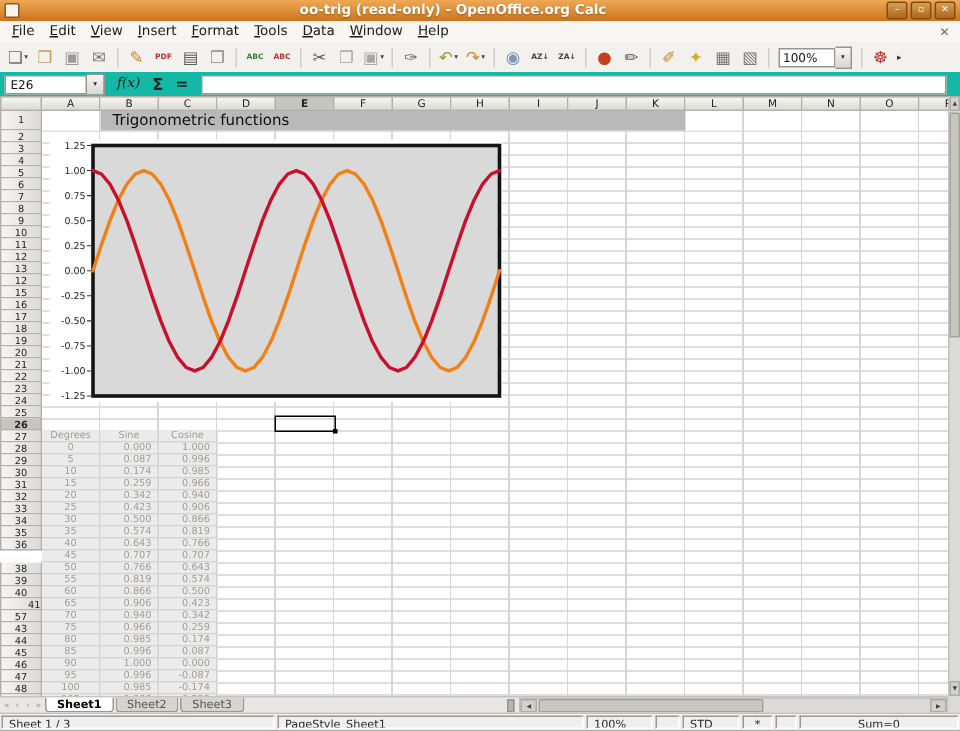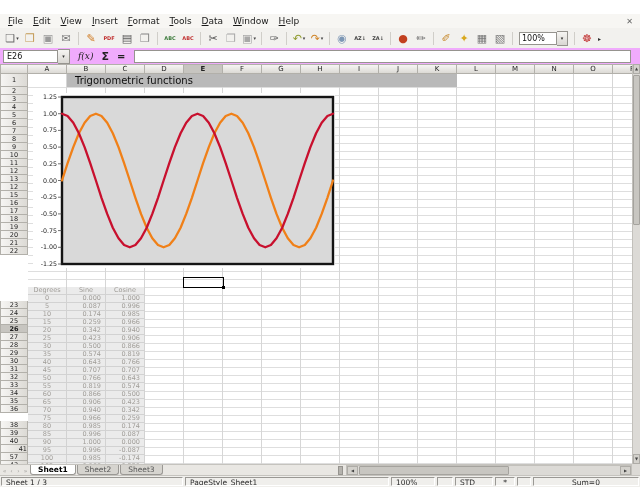--- a/index.html
+++ b/index.html
@@ -32,21 +32,21 @@
   .tb-glyph.small{font-size:5px;font-weight:bold;letter-spacing:0;}
   .tb-dd{font-size:5px;color:#444;margin-left:1px;}
   .tb-sep{width:1px;height:13px;background:#d0cec9;margin:0 3px;}
   .zoom-combo{display:flex;align-items:center;margin:0 3px;}
   .zoom-box{width:32px;height:11px;background:#fff;border:1px solid #96948f;font-size:8px;line-height:11px;padding:0 2px;color:#111;}
   .zoom-dd{width:10px;height:13px;background:linear-gradient(#f6f5f3,#d9d7d2);border:1px solid #96948f;border-left:none;
     font-size:5px;text-align:center;line-height:12px;color:#333;}
   .tb-overflow{margin-left:2px;font-size:6px;color:#333;}
 
   
-  .formulabar{position:absolute;left:0;top:48px;right:0;height:16px;background:#f0abfc;
+  .formulabar{position:absolute;left:0;top:48px;right:0;height:16px;background:#14b8a6;
     border-bottom:1px solid #cfcdc8;display:flex;align-items:center;}
   .namebox{width:50px;height:11px;background:#fff;border:1px solid #96948f;margin-left:3px;
     font-size:8px;line-height:11px;padding-left:3px;color:#111;}
   .namebox-dd{width:11px;height:13px;background:linear-gradient(#f6f5f3,#d9d7d2);border:1px solid #96948f;border-left:none;
     font-size:5px;text-align:center;line-height:12px;color:#333;}
   .fx-btn{margin-left:8px;font-family:"DejaVu Serif",serif;font-style:italic;font-size:9px;color:#222;}
   .sum-btn{margin-left:8px;font-size:11px;font-weight:bold;color:#222;}
   .eq-btn{margin-left:8px;font-size:10px;font-weight:bold;color:#222;}
   .input-line{flex:1;height:11px;background:#fff;border:1px solid #96948f;margin:0 9px;}
 
@@ -114,20 +114,29 @@
     border:1px solid;border-color:#9a9894 #fff #fff #9a9894;white-space:nowrap;overflow:hidden;}
   .sb-sheetinfo{width:182px;} .sb-pagestyle{width:204px;text-align:left;} .sb-zoom{width:44px;}
   .sb-gap1{width:16px;} .sb-mode{width:38px;} .sb-mod{width:20px;text-align:center;} .sb-gap2{width:14px;}
   .sb-sum{flex:1;text-align:center;}
 </style>
 </head>
 <body>
 
 <div id="app">
 
+  <div class="titlebar">
+    <span class="win-icon"></span>
+    <span class="titlebar-title">oo-trig (read-only) - OpenOffice.org Calc</span>
+    <span class="win-btns" id="win-btns">
+        <span class="win-btn">–</span>
+        <span class="win-btn">▫</span>
+        <span class="win-btn">✕</span>
+      </span>
+  </div>
 
   <div class="menubar">
     <span id="menu-items"><span class="menu-item">File</span><span class="menu-item">Edit</span><span class="menu-item">View</span><span class="menu-item">Insert</span><span class="menu-item">Format</span><span class="menu-item">Tools</span><span class="menu-item">Data</span><span class="menu-item">Window</span><span class="menu-item">Help</span></span>
     <span class="menubar-close">✕</span>
   </div>
 
   <div class="toolbar">
     <span id="toolbar-icons" style="display:flex;align-items:center;">
         <span class="tb-btn">
           <span class="tb-glyph" style="color: rgb(107, 107, 107);">❏</span>
@@ -274,21 +283,21 @@
       <div class="rowhead" style="height: 8px; line-height: 8px;">13</div>
       <div class="rowhead" style="height: 8px; line-height: 8px;">12</div>
       <div class="rowhead" style="height: 8px; line-height: 8px;">15</div>
       <div class="rowhead" style="height: 8px; line-height: 8px;">16</div>
       <div class="rowhead" style="height: 8px; line-height: 8px;">17</div>
       <div class="rowhead" style="height: 8px; line-height: 8px;">18</div>
       <div class="rowhead" style="height: 8px; line-height: 8px;">19</div>
       <div class="rowhead" style="height: 8px; line-height: 8px;">20</div>
       <div class="rowhead" style="height: 8px; line-height: 8px;">21</div>
       <div class="rowhead" style="height: 8px; line-height: 8px;">22</div>
-      <div class="rowhead" style="height: 8px; line-height: 8px; margin-top: 46px;">23</div>
+      <div class="rowhead" style="height: 8px; line-height: 8px;">23</div>
       <div class="rowhead" style="height: 8px; line-height: 8px;">24</div>
       <div class="rowhead" style="height: 8px; line-height: 8px;">25</div>
       <div class="rowhead active" style="height: 8px; line-height: 8px;">26</div>
       <div class="rowhead" style="height: 8px; line-height: 8px;">27</div>
       <div class="rowhead" style="height: 8px; line-height: 8px;">28</div>
       <div class="rowhead" style="height: 8px; line-height: 8px;">29</div>
       <div class="rowhead" style="height: 8px; line-height: 8px;">30</div>
       <div class="rowhead" style="height: 8px; line-height: 8px;">31</div>
       <div class="rowhead" style="height: 8px; line-height: 8px;">32</div>
       <div class="rowhead" style="height: 8px; line-height: 8px;">33</div>

